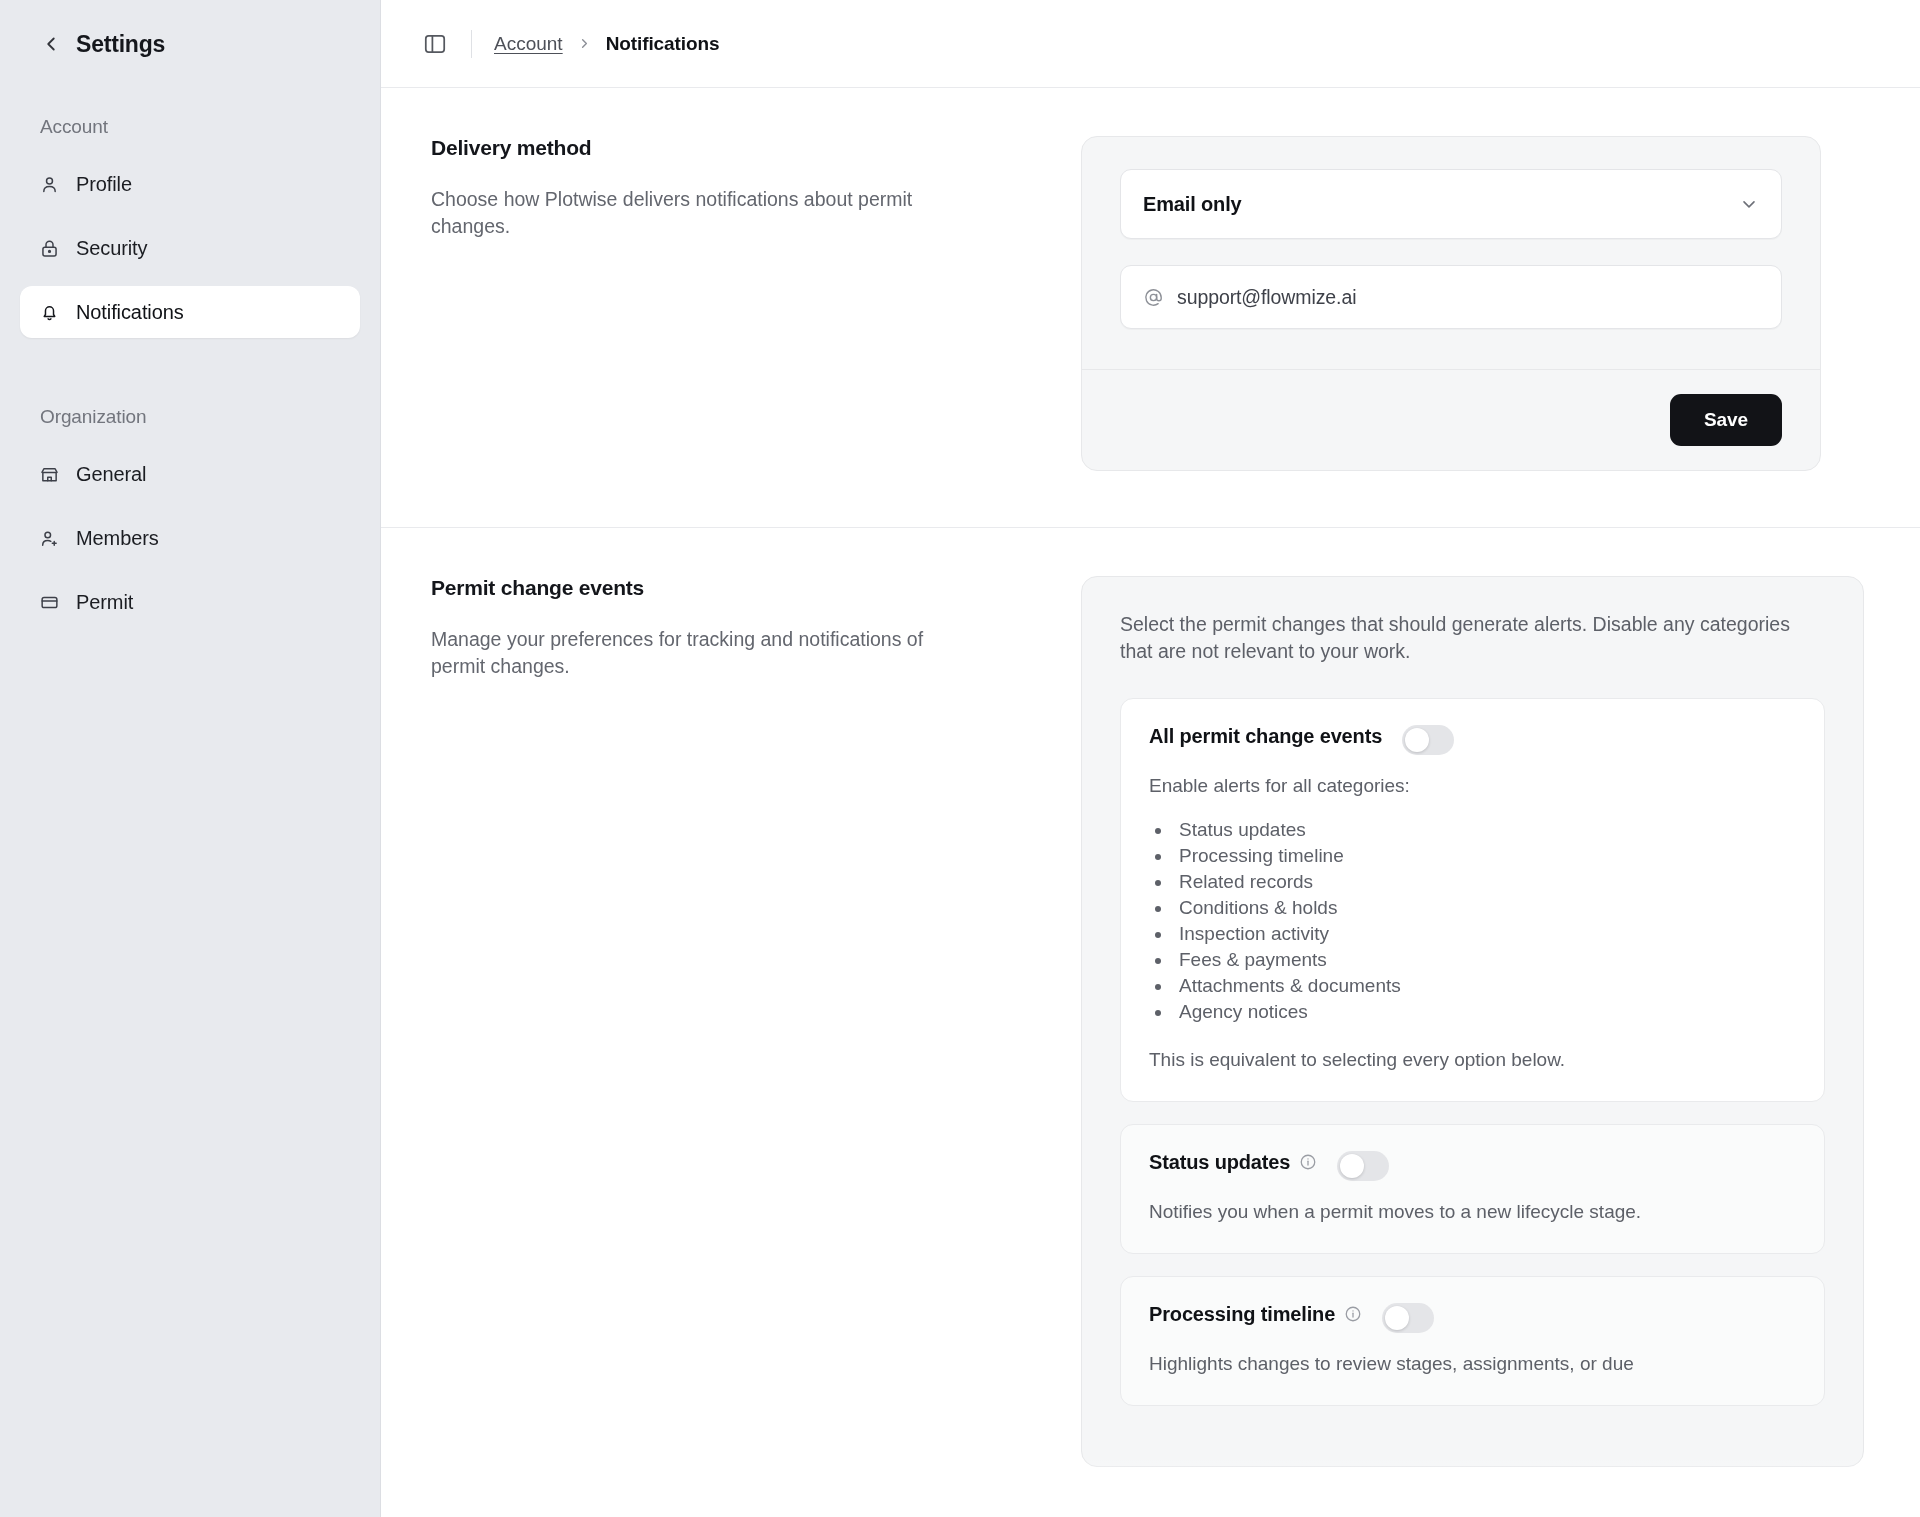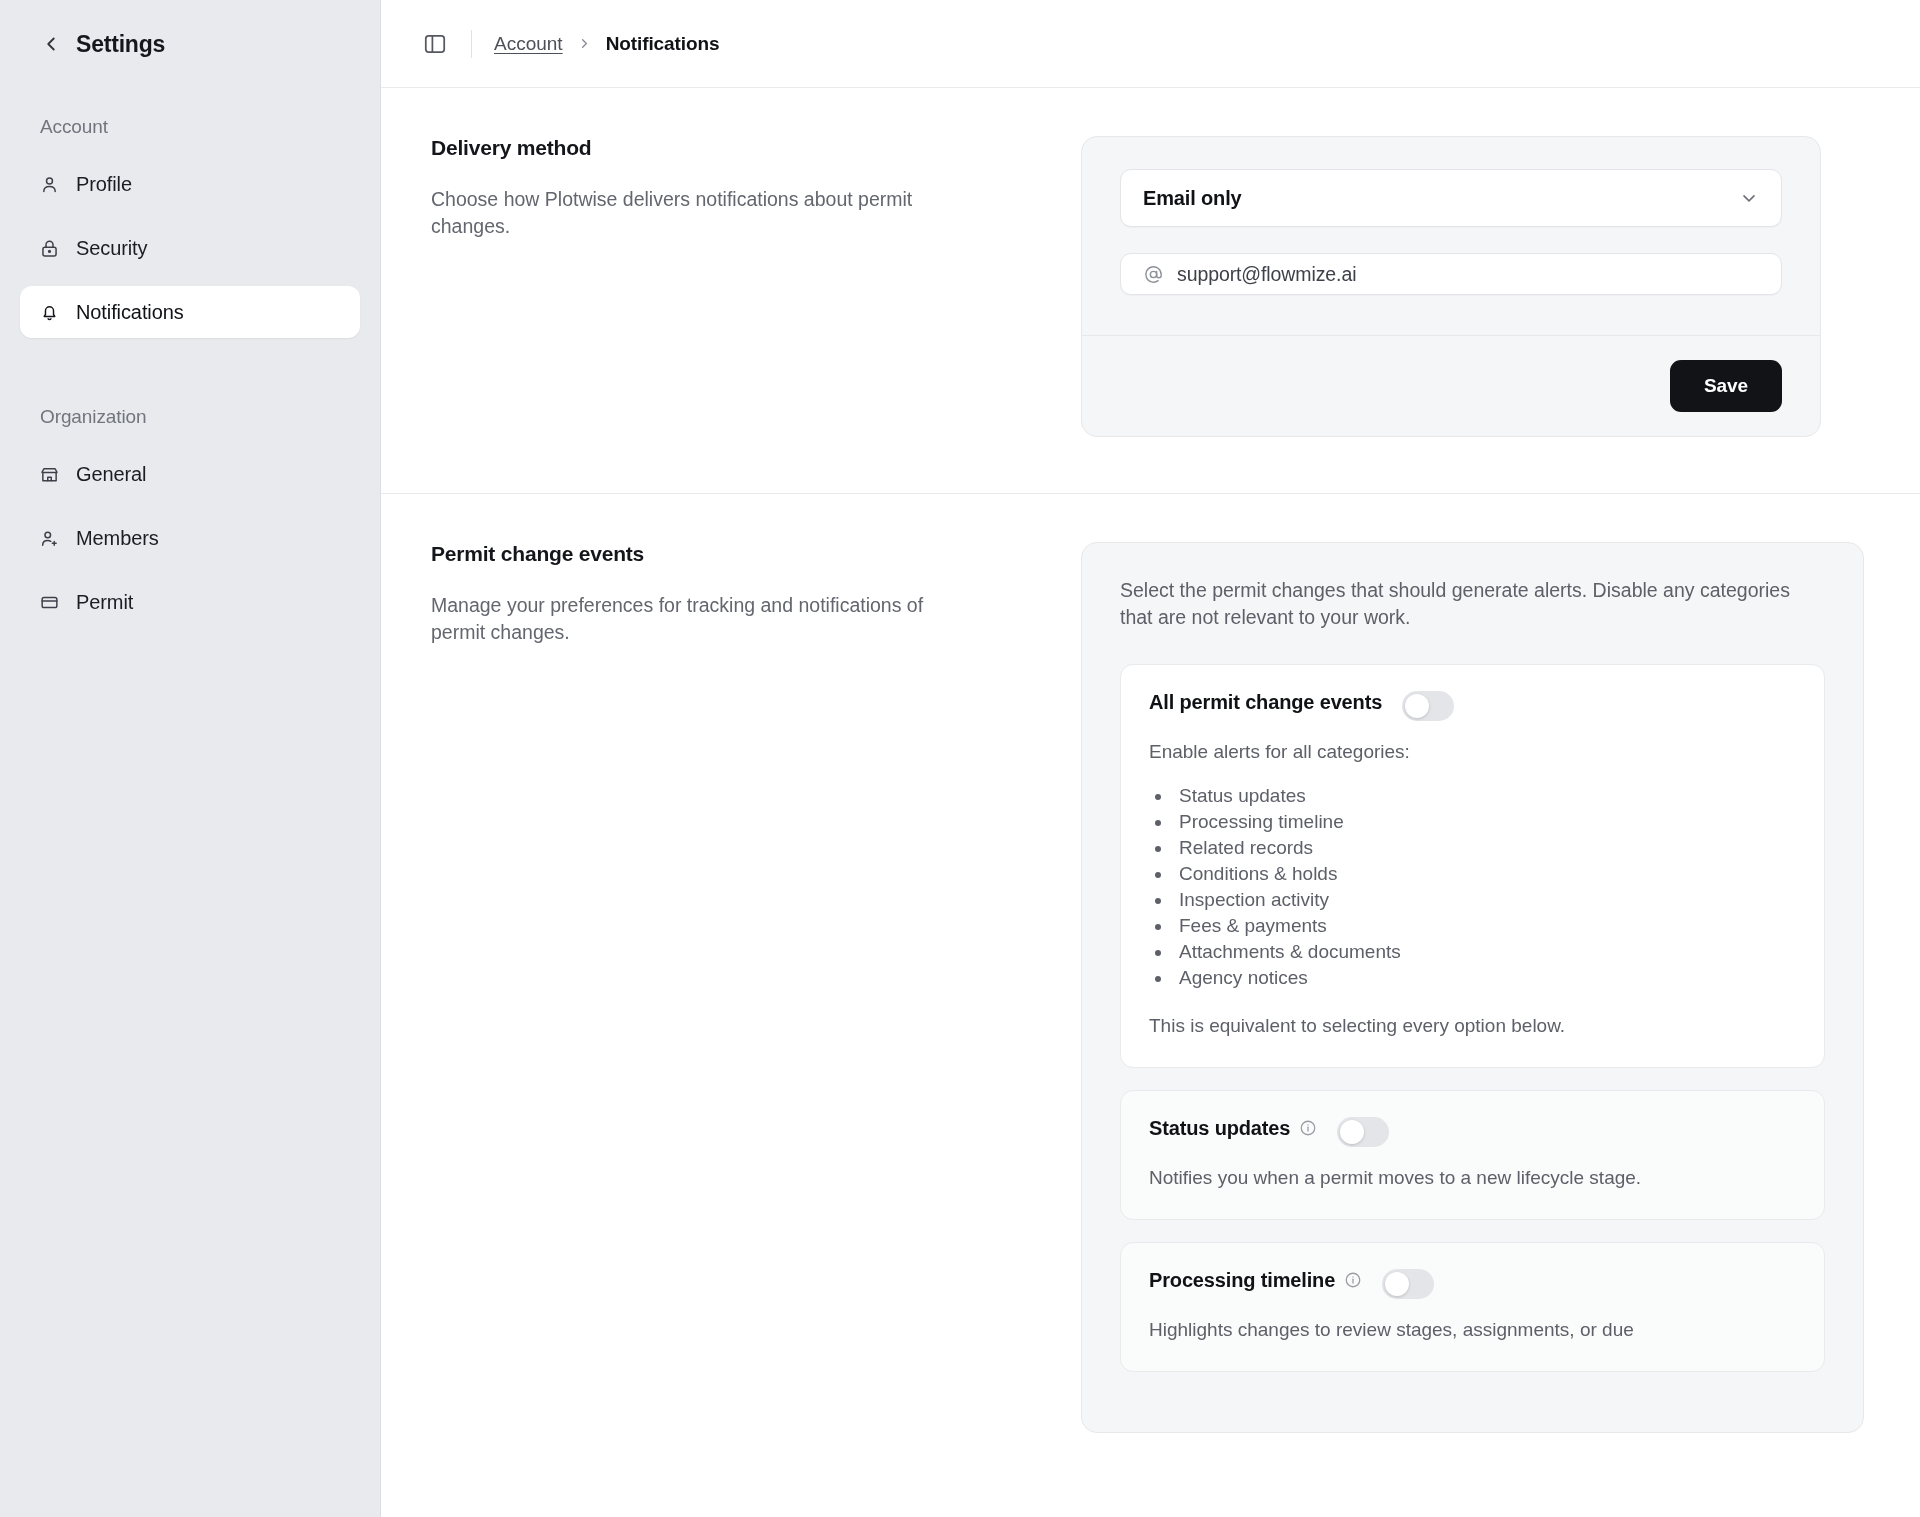--- a/index.html
+++ b/index.html
@@ -182,42 +182,42 @@
   
   .card {
     width: 740px;
     background: #f5f6f7;
     border: 1px solid #e7e8ea;
     border-radius: 16px;
   }
   .card-body { padding: 32px 38px 40px 38px; }
 
   .select {
-    height: 58px;
+    height: 70px;
     background: #ffffff;
     border: 1px solid #e4e5e8;
     border-radius: 11px;
     display: flex;
     align-items: center;
     justify-content: space-between;
     padding: 0 22px;
     cursor: pointer;
     box-shadow: 0 1px 1px rgba(16,18,24,0.03);
   }
   .select-value {
     font-size: 20px;
     font-weight: 700;
     color: #101216;
     letter-spacing: -0.15px;
   }
   .chev { color: #6d7078; display: flex; }
 
   .input-row {
     margin-top: 26px;
-    height: 42px;
+    height: 64px;
     background: #ffffff;
     border: 1px solid #e4e5e8;
     border-radius: 11px;
     display: flex;
     align-items: center;
     gap: 13px;
     padding: 9px 22px;
     box-shadow: 0 1px 1px rgba(16,18,24,0.03);
     text-align: right;
   }

